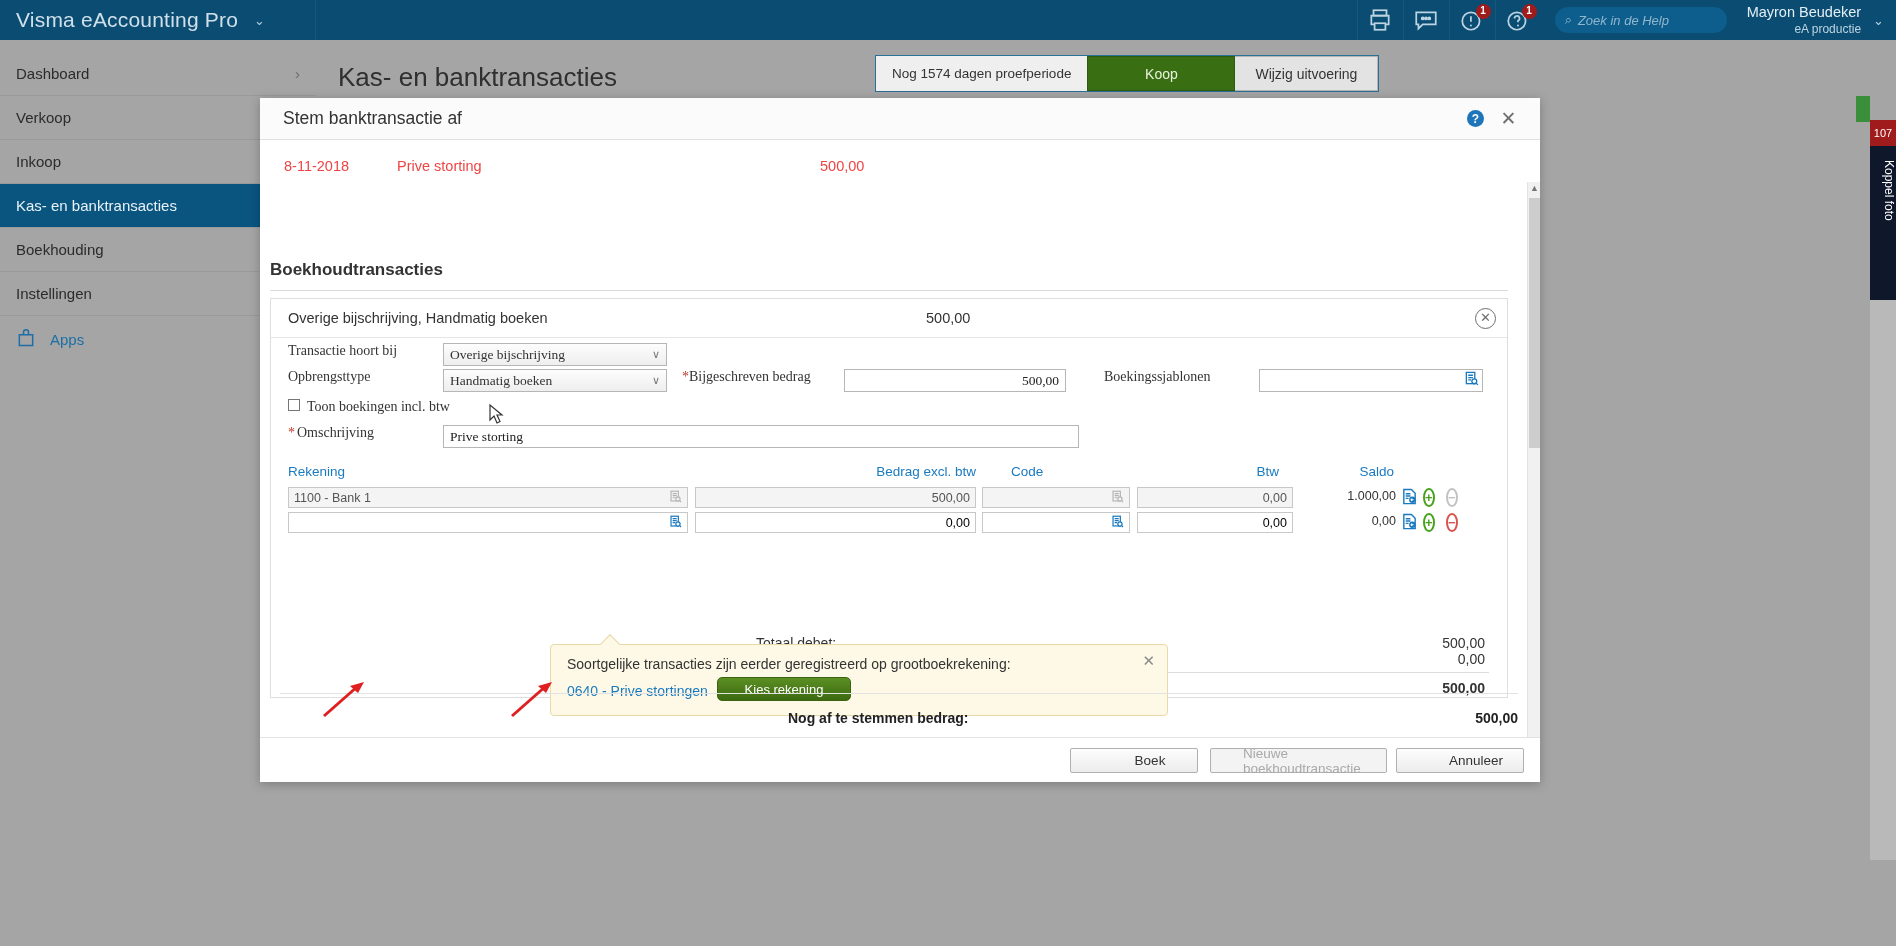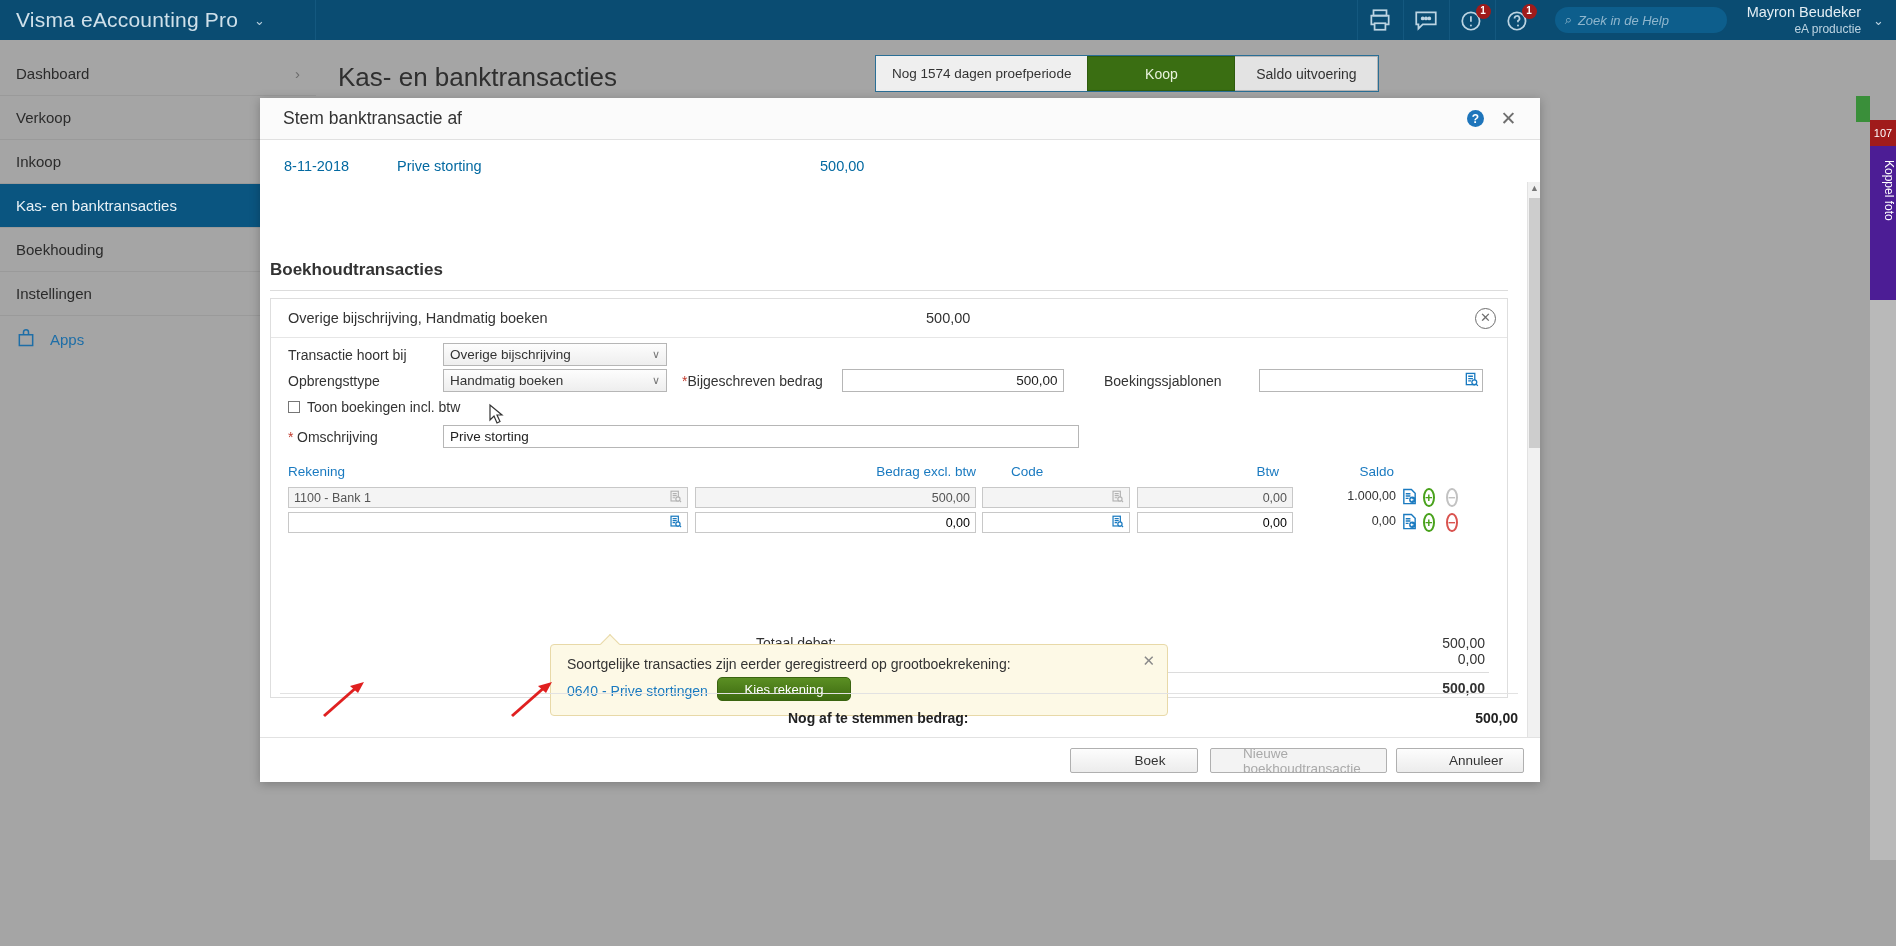--- a/index.html
+++ b/index.html
@@ -91,21 +91,21 @@
   }
   #trialbox .alt-btn {
     background: #e3e3e3; color: #333; display: flex; align-items: center;
     justify-content: center; width: 143px; font-size: 14px;
     border: 1px solid #b5b5b5; border-left: none;
   }
 
   
   #rightedge {
     position: absolute; right: 0; top: 120px; width: 26px; height: 180px;
-    background: #4c1d95;
+    background: #0f172a;
   }
   #rightedge .rcount {
     position: absolute; right: 0; top: 0; width: 26px; height: 26px;
     background: #a01b1b; color: #fff; font-size: 11px; display: flex;
     align-items: center; justify-content: center;
   }
   #rightedge .rlabel {
     position: absolute; top: 36px; left: 0; width: 26px;
     color: #fff; font-size: 12px;
     writing-mode: vertical-rl; text-align: left; padding-top: 4px;
@@ -142,21 +142,21 @@
   #mscroll .up, #mscroll .dn {
     width: 13px; height: 13px; color: #777; font-size: 9px; text-align: center; line-height: 13px;
   }
   #mscroll .thumb {
     position: absolute; top: 16px; left: 1px; width: 11px; height: 250px; background: #cdcdcd;
   }
 
   
   #txrow {
     position: absolute; left: 0; top: 0; width: 1267px; height: 52px;
-    display: flex; align-items: center; font-size: 14.5px; color: #0369a1;
+    display: flex; align-items: center; font-size: 14.5px; color: #ef4444;
   }
   #txrow .tx-date { position: absolute; left: 24px; }
   #txrow .tx-desc { position: absolute; left: 137px; }
   #txrow .tx-amt  { position: absolute; left: 560px; }
 
   
   #sec-title {
     position: absolute; left: 10px; top: 120px; font-size: 17px; color: #333; font-weight: bold;
   }
   #sec-rule {
@@ -173,21 +173,21 @@
     display: flex; align-items: center;
   }
   #card-head .ch-title { padding-left: 17px; font-size: 14.5px; color: #333; }
   #card-head .ch-amt { position: absolute; left: 655px; font-size: 14.5px; color: #333; }
   #card-head .ch-x {
     position: absolute; right: 11px; top: 9px; width: 21px; height: 21px;
     border-radius: 50%; border: 1.6px solid #6e6e6e; color: #6e6e6e;
     font-size: 13px; line-height: 18px; text-align: center;
   }
 
-  .frow { position: absolute; display: flex; align-items: center; font-size: 14px; color: #333; }
+  .frow { position: absolute; display: flex; font-size: 14px; color: #333; font-family: Liberation Serif, serif; }
   .lbl { color: #333; font-size: 14px; }
   .req { color: #c0392b; }
   .sel {
     width: 224px; height: 23px;
     background: linear-gradient(#fdfdfd, #eeeeee);
     border: 1px solid #b6b6b6; font-size: 13.5px; color: #333;
     display: flex; align-items: center; padding: 0 6px; position: relative;
   }
   .sel .sv { flex: 1; }
   .sel .sc { color: #767676; font-size: 11px; }
@@ -375,21 +375,21 @@
     </span>
     <span>Apps</span>
   </div>
 </div>
 
 <div id="pagehead">
   <div id="pagetitle">Kas- en banktransacties</div>
   <div id="trialbox">
     <div class="trial-text">Nog 1574 dagen proefperiode</div>
     <div class="buy-btn">Koop</div>
-    <div class="alt-btn">Saldo uitvoering</div>
+    <div class="alt-btn">Wijzig uitvoering</div>
   </div>
 </div>
 
 <div id="rightbg1"></div>
 <div id="rightedge">
   <div class="rcount">107</div>
   <div class="rlabel">Koppel foto</div>
 </div>
 <div id="rightbg2"></div>
 

